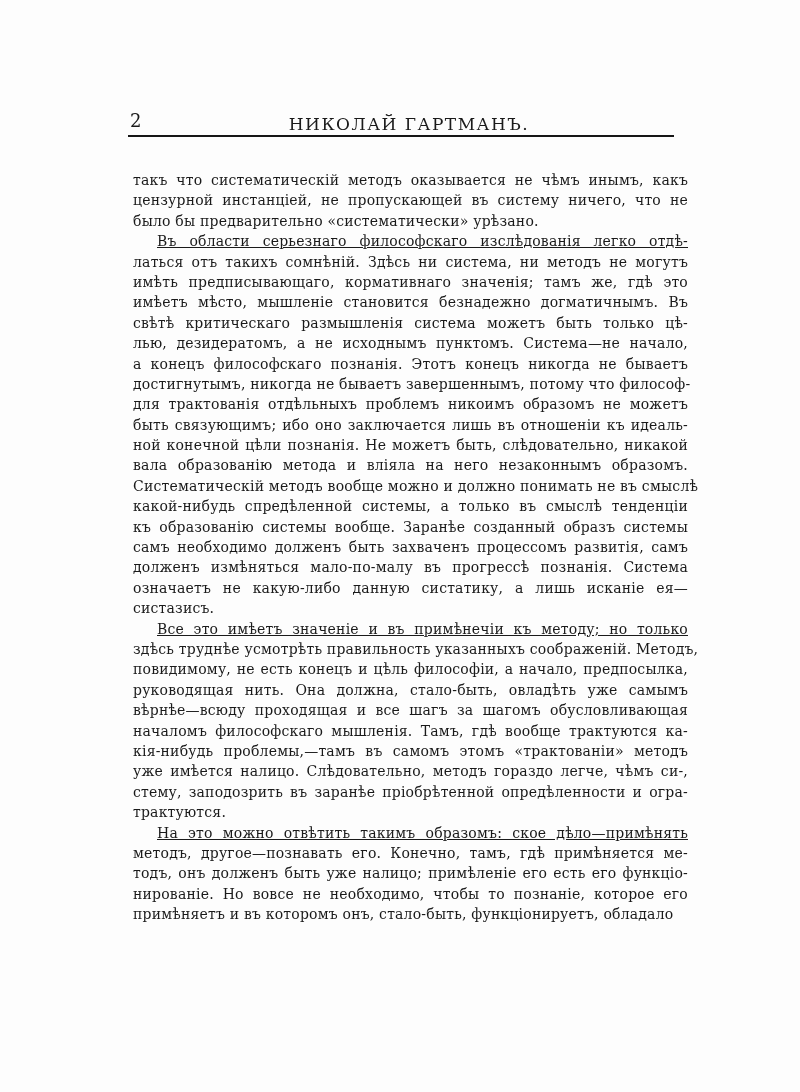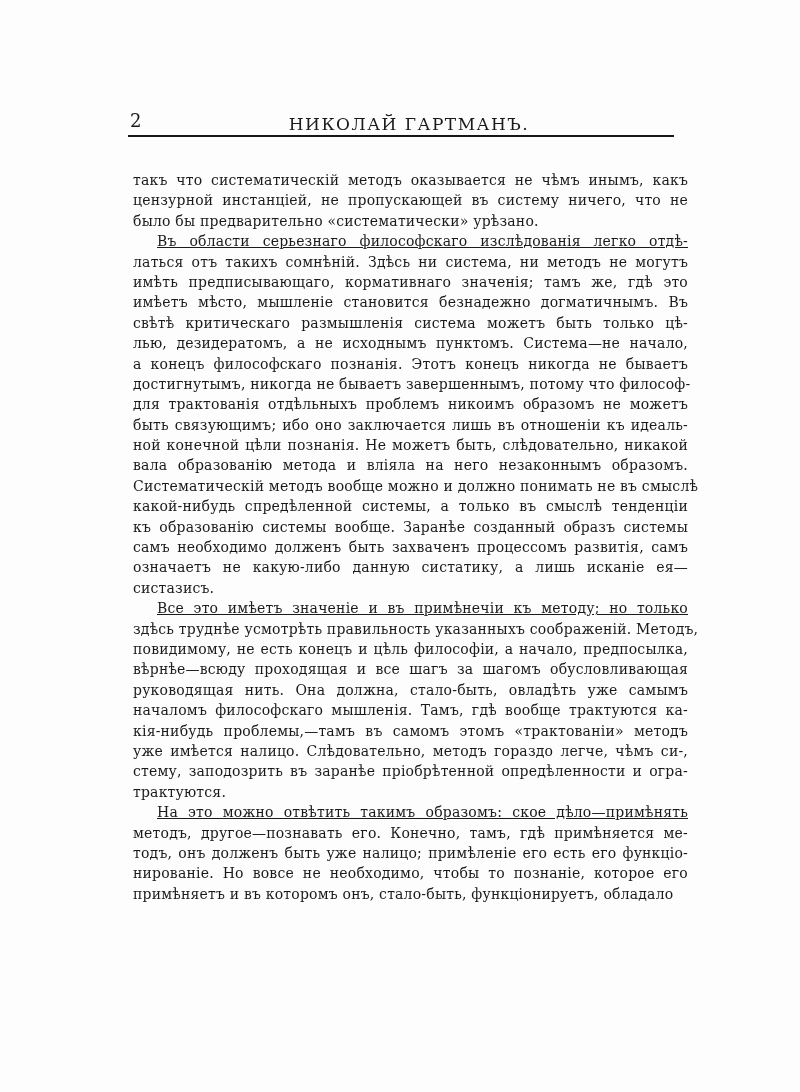--- a/index.html
+++ b/index.html
@@ -98,27 +98,28 @@
       <div class="line">а конецъ философскаго познанія. Этотъ конецъ никогда не бываетъ</div>
       <div class="line">достигнутымъ, никогда не бываетъ завершеннымъ, потому что философ-</div>
       <div class="line">для трактованія отдѣльныхъ проблемъ никоимъ образомъ не можетъ</div>
       <div class="line">быть связующимъ; ибо оно заключается лишь въ отношеніи къ идеаль-</div>
       <div class="line">ной конечной цѣли познанія. Не можетъ быть, слѣдовательно, никакой</div>
       <div class="line">вала образованію метода и вліяла на него незаконнымъ образомъ.</div>
       <div class="line">Систематическій методъ вообще можно и должно понимать не въ смыслѣ</div>
       <div class="line">какой-нибудь спредѣленной системы, а только въ смыслѣ тенденціи</div>
       <div class="line">къ образованію системы вообще. Заранѣе созданный образъ системы</div>
       <div class="line">самъ необходимо долженъ быть захваченъ процессомъ развитія, самъ</div>
+      <div class="line">долженъ измѣняться мало-по-малу въ прогрессѣ познанія. Система</div>
       <div class="line">означаетъ не какую-либо данную систатику, а лишь исканіе ея—</div>
       <div class="line last">систазисъ.</div>
       <div class="line indent">Все это имѣетъ значеніе и въ примѣнечіи къ методу; но только</div>
       <div class="line">здѣсь труднѣе усмотрѣть правильность указанныхъ соображеній. Методъ,</div>
       <div class="line">повидимому, не есть конецъ и цѣль философіи, а начало, предпосылка,</div>
+      <div class="line">руководящая нить. Она должна, стало-быть, овладѣть уже самымъ</div>
       <div class="line">вѣрнѣе—всюду проходящая и все шагъ за шагомъ обусловливающая</div>
-      <div class="line">руководящая нить. Она должна, стало-быть, овладѣть уже самымъ</div>
       <div class="line">началомъ философскаго мышленія. Тамъ, гдѣ вообще трактуются ка-</div>
       <div class="line">кія-нибудь проблемы,—тамъ въ самомъ этомъ «трактованіи» методъ</div>
       <div class="line">уже имѣется налицо. Слѣдовательно, методъ гораздо легче, чѣмъ си-,</div>
       <div class="line">стему, заподозрить въ заранѣе пріобрѣтенной опредѣленности и огра-</div>
       <div class="line last">трактуются.</div>
       <div class="line indent">На это можно отвѣтить такимъ образомъ: ское дѣло—примѣнять</div>
       <div class="line">методъ, другое—познавать его. Конечно, тамъ, гдѣ примѣняется ме-</div>
       <div class="line">тодъ, онъ долженъ быть уже налицо; примѣленіе его есть его функціо-</div>
       <div class="line">нированіе. Но вовсе не необходимо, чтобы то познаніе, которое его</div>
       <div class="line last">примѣняетъ и въ которомъ онъ, стало-быть, функціонируетъ, обладало</div>

